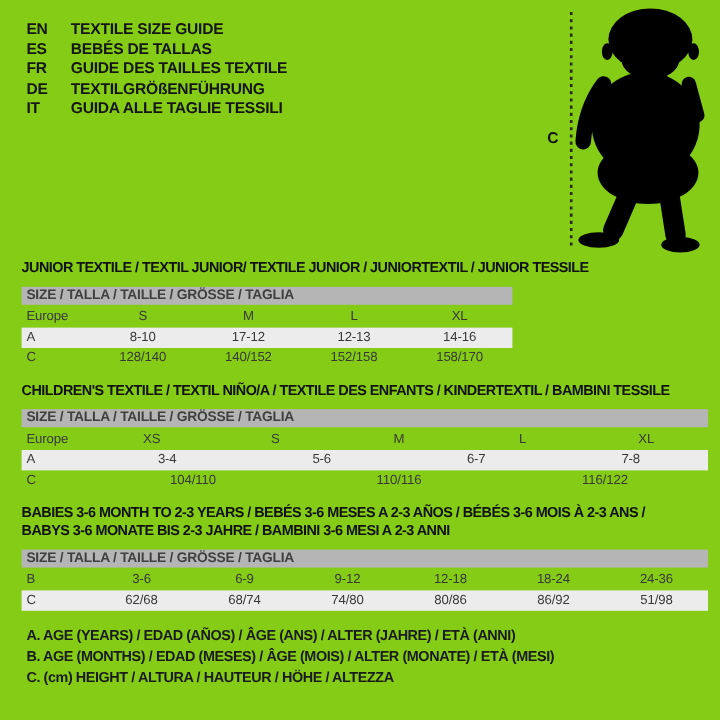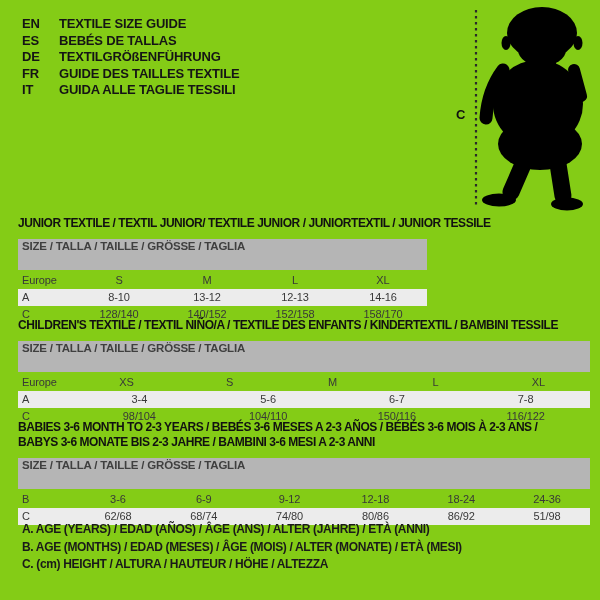--- a/index.html
+++ b/index.html
@@ -17,21 +17,21 @@
   
   .tbl { position:absolute; left:18px; }
   .tbl0 { top:216px; width:409px; }
   .tbl1 { top:318px; width:572px; }
   .tbl2 { top:420px; width:572px; }
   .tbl-title {
     font-size:12px; font-weight:bold; letter-spacing:-0.45px; line-height:15px;
     color:#111; white-space:pre-line; width:580px; margin-bottom:8px;
   }
   .tbl-bar {
-    height:31px; line-height:15px; background:var(--bar,#b5b5b5);
+    height:15px; line-height:15px; background:var(--bar,#b5b5b5);
     font-size:11.5px; font-weight:bold; letter-spacing:-0.2px; color:#3f3f3f;
     padding-left:4px; box-sizing:border-box;
   }
   .tbl-rows { margin-top:2px; }
   .tbl-row { display:flex; height:17px; line-height:17px; font-size:11px; color:#383838; letter-spacing:-0.1px; }
   .tbl-row.shaded { background:var(--stripe,#ececec); }
   .tbl-label { width:57px; padding-left:4px; box-sizing:border-box; }
   .tbl-cell { flex:1; text-align:center; }
   
   .legend { position:absolute; left:22px; top:521px; }
@@ -45,26 +45,26 @@
   <div class="langs">
       <div class="lang-row">
         <span class="lang-code">EN</span>
         <span class="lang-title">TEXTILE SIZE GUIDE</span>
       </div>
       <div class="lang-row">
         <span class="lang-code">ES</span>
         <span class="lang-title">BEBÉS DE TALLAS</span>
       </div>
       <div class="lang-row">
+        <span class="lang-code">FR</span>
+        <span class="lang-title">GUIDE DES TAILLES TEXTILE</span>
+      </div>
+      <div class="lang-row">
         <span class="lang-code">DE</span>
         <span class="lang-title">TEXTILGRÖßENFÜHRUNG</span>
-      </div>
-      <div class="lang-row">
-        <span class="lang-code">FR</span>
-        <span class="lang-title">GUIDE DES TAILLES TEXTILE</span>
       </div>
       <div class="lang-row">
         <span class="lang-code">IT</span>
         <span class="lang-title">GUIDA ALLE TAGLIE TESSILI</span>
       </div>
     </div>
 
   <svg class="figure-svg" width="148" height="208" viewBox="0 0 148 208">
     <line x1="26" y1="6" x2="26" y2="202" stroke="#2a2a2a" stroke-width="2.2" stroke-dasharray="2.6 3.4"></line>
     <g fill="#000" stroke="none">
@@ -93,21 +93,21 @@
           <div class="tbl-row">
             <span class="tbl-label">Europe</span>
             <span class="tbl-cell">S</span>
             <span class="tbl-cell">M</span>
             <span class="tbl-cell">L</span>
             <span class="tbl-cell">XL</span>
           </div>
           <div class="tbl-row shaded">
             <span class="tbl-label">A</span>
             <span class="tbl-cell">8-10</span>
-            <span class="tbl-cell">13-12</span>
+            <span class="tbl-cell">17-12</span>
             <span class="tbl-cell">12-13</span>
             <span class="tbl-cell">14-16</span>
           </div>
           <div class="tbl-row">
             <span class="tbl-label">C</span>
             <span class="tbl-cell">128/140</span>
             <span class="tbl-cell">140/152</span>
             <span class="tbl-cell">152/158</span>
             <span class="tbl-cell">158/170</span>
           </div>
@@ -127,23 +127,22 @@
           </div>
           <div class="tbl-row shaded">
             <span class="tbl-label">A</span>
             <span class="tbl-cell">3-4</span>
             <span class="tbl-cell">5-6</span>
             <span class="tbl-cell">6-7</span>
             <span class="tbl-cell">7-8</span>
           </div>
           <div class="tbl-row">
             <span class="tbl-label">C</span>
-            <span class="tbl-cell">98/104</span>
             <span class="tbl-cell">104/110</span>
-            <span class="tbl-cell">150/116</span>
+            <span class="tbl-cell">110/116</span>
             <span class="tbl-cell">116/122</span>
           </div>
         </div>
       </div>
       <div class="tbl tbl2">
         <div class="tbl-title">BABIES 3-6 MONTH TO 2-3 YEARS / BEBÉS 3-6 MESES A 2-3 AÑOS / BÉBÉS 3-6 MOIS À 2-3 ANS /
 BABYS 3-6 MONATE BIS 2-3 JAHRE / BAMBINI 3-6 MESI A 2-3 ANNI</div>
         <div class="tbl-bar">SIZE / TALLA / TAILLE / GRÖSSE / TAGLIA</div>
         <div class="tbl-rows">
           <div class="tbl-row">

